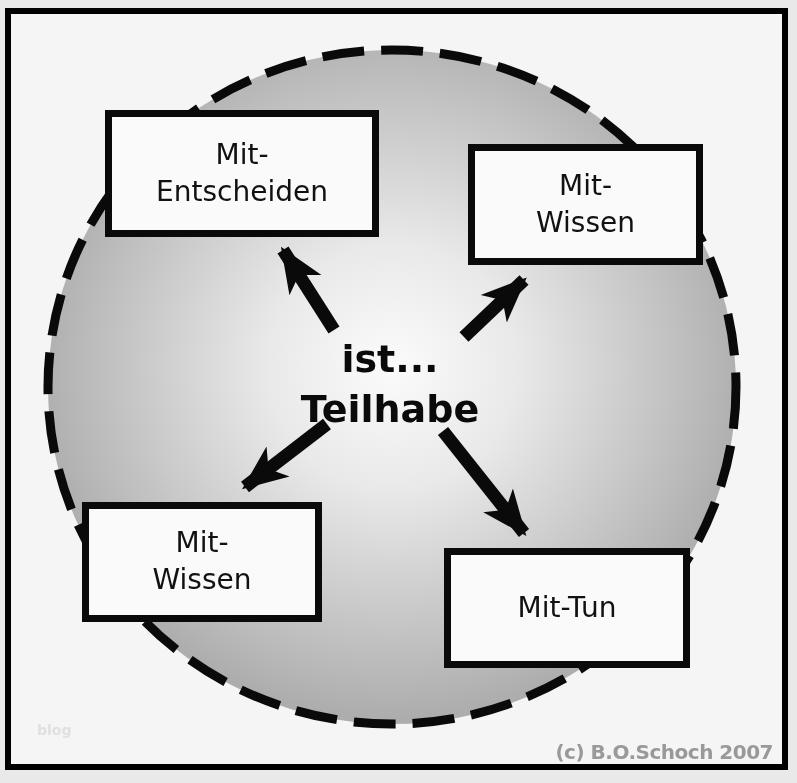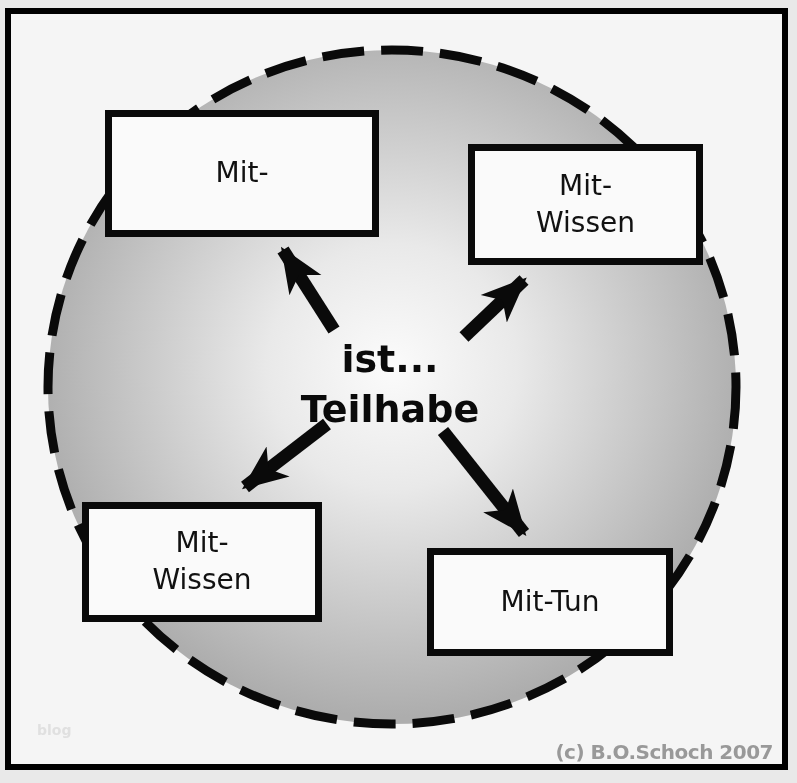--- a/index.html
+++ b/index.html
@@ -45,21 +45,21 @@
     align-items: center;
     text-align: center;
     font-size: 28px;
     line-height: 1.32;
     color: #111111;
     z-index: 2;
   }
   .node-entscheiden { left: 105px; top: 110px; width: 274px; height: 127px; }
   .node-erleben     { left: 468px; top: 144px; width: 235px; height: 121px; }
   .node-wissen      { left:  82px; top: 502px; width: 240px; height: 120px; }
-  .node-tun         { left: 427px; top: 548px; width: 246px; height: 108px; }
+  .node-tun         { left: 444px; top: 548px; width: 246px; height: 120px; }
   .center-title {
     position: absolute;
     left: 240px;
     top: 334px;
     width: 300px;
     text-align: center;
     font-weight: bold;
     font-size: 38px;
     line-height: 1.32;
     color: #0a0a0a;
@@ -113,20 +113,21 @@
     <line x1="443" y1="431" x2="524" y2="533" stroke="#0a0a0a" stroke-width="13" marker-end="url(#ah)"></line>
   </svg>
 
   <div class="center-title">
     <div>ist...</div>
     <div>Teilhabe</div>
   </div>
 
   <div class="node-box node-entscheiden">
     <span>Mit-</span>
+    <span>Entscheiden</span>
   </div>
 
   <div class="node-box node-erleben">
     <span>Mit-</span>
     <span>Wissen</span>
   </div>
 
   <div class="node-box node-wissen">
     <span>Mit-</span>
     <span>Wissen</span>

